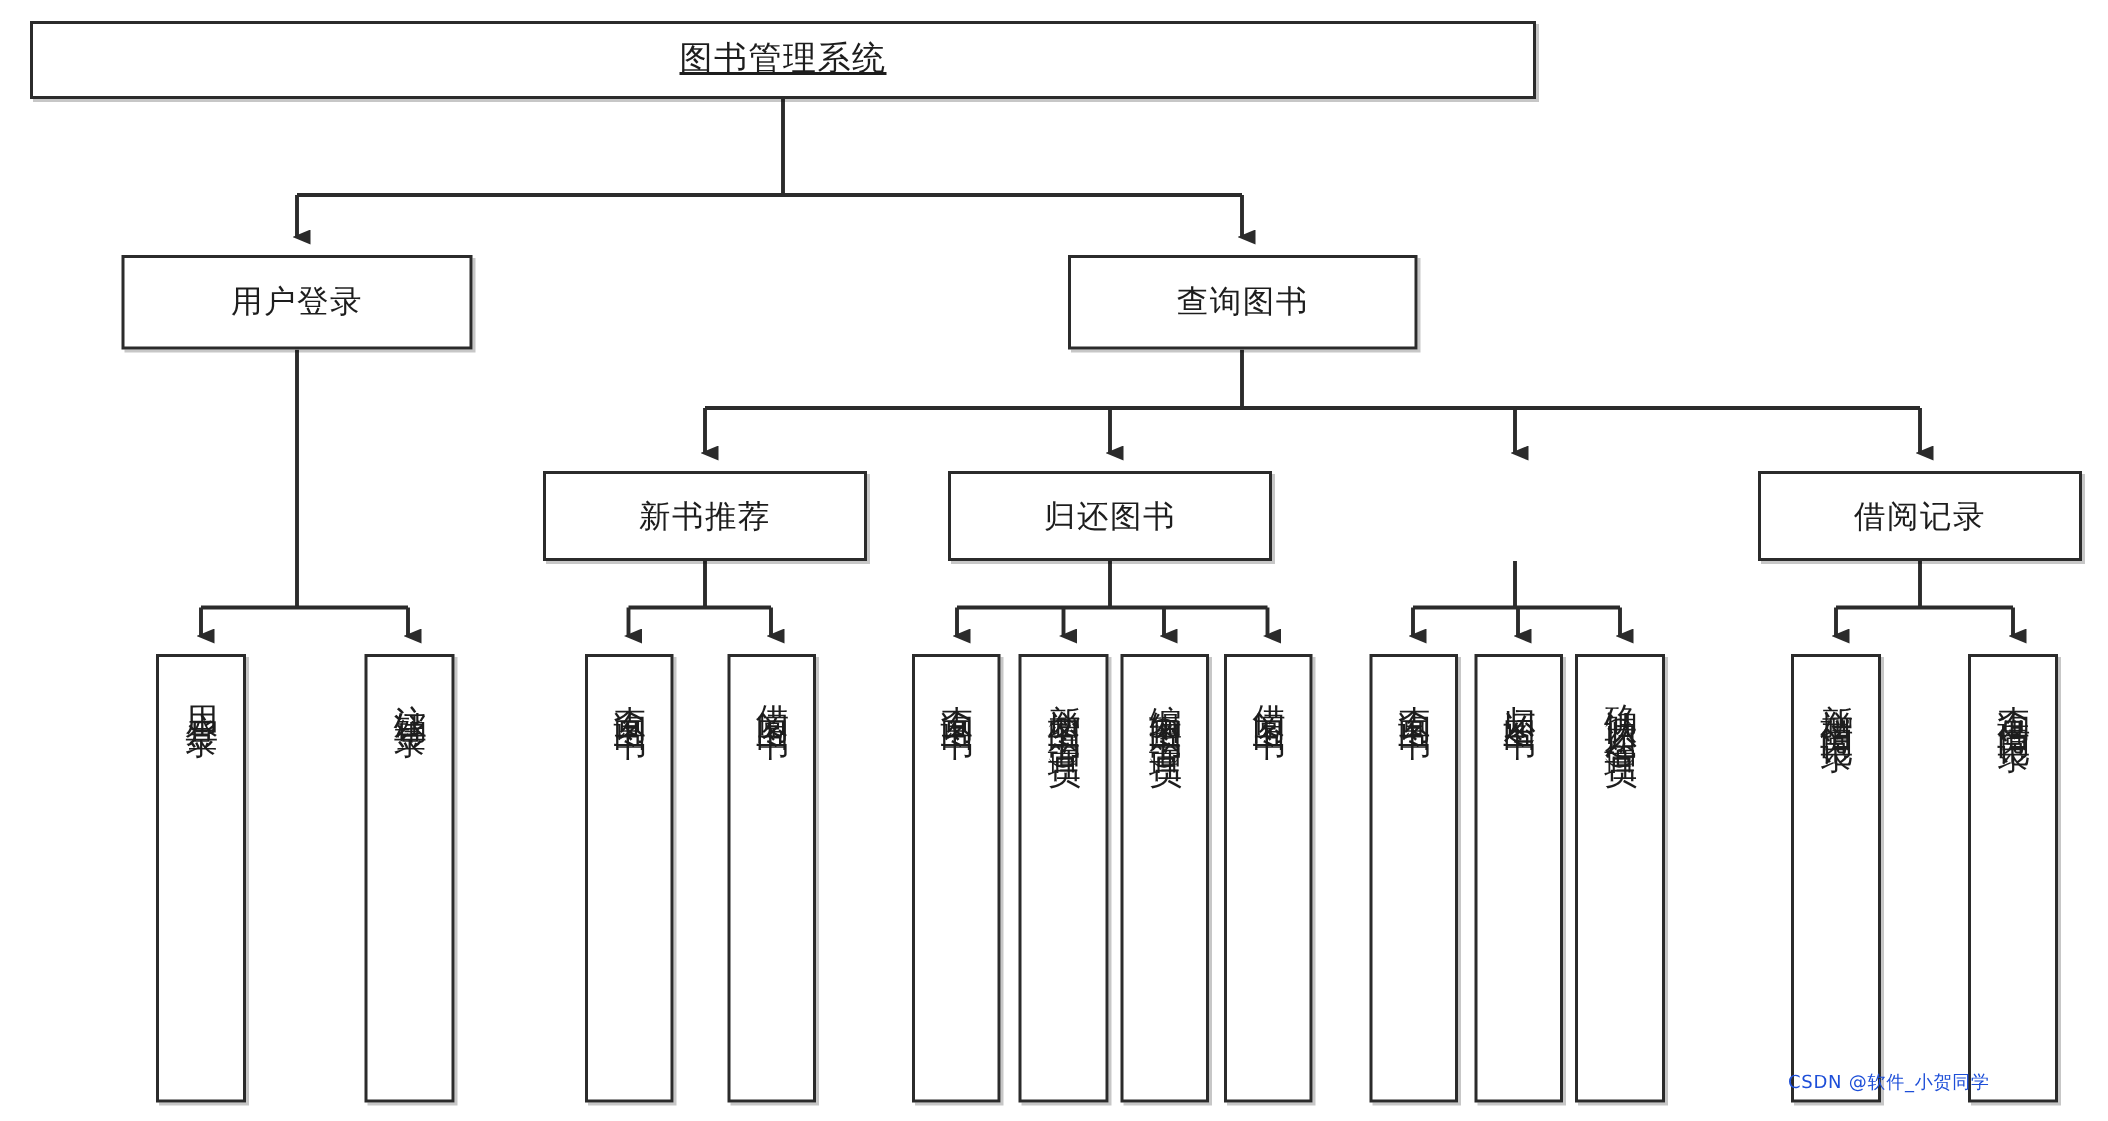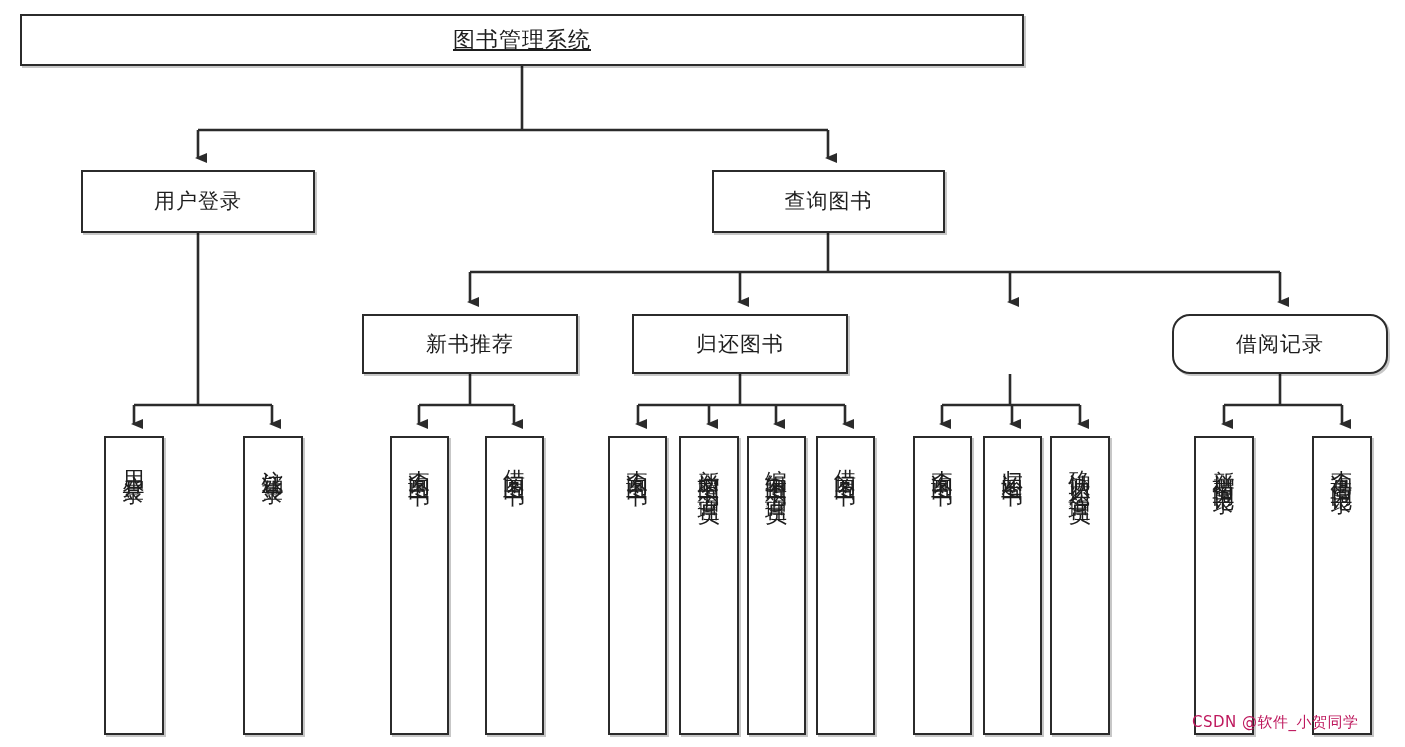--- a/index.html
+++ b/index.html
@@ -48,22 +48,22 @@
     text-orientation:upright;
     font-size:22px;
     line-height:1.05;
     letter-spacing:5px;
     white-space:nowrap;
   }
 
   
   .watermark{
     position:absolute;
-    font-size:15px;
-    color:#be185d;
+    font-size:12px;
+    color:#1d4ed8;
     letter-spacing:.5px;
     white-space:nowrap;
     z-index:6;
     font-family:"DejaVu Sans","Liberation Sans",sans-serif;
   }
 </style>
 </head>
 <body>
 
 <div id="canvas">
@@ -132,21 +132,21 @@
 
   <div class="node" style="left:362px;top:314px;width:216px;height:60px;">
     <span class="label">新书推荐</span>
   </div>
 
   <div class="node" style="left:632px;top:314px;width:216px;height:60px;">
     <span class="label">归还图书</span>
   </div>
 
 
-  <div class="node" style="left:1172px;top:314px;width:216px;height:60px;border-radius:18px;">
+  <div class="node" style="left:1172px;top:314px;width:216px;height:60px;">
     <span class="label">借阅记录</span>
   </div>
 
   <div class="node leaf" style="left:104px;top:436px;width:60px;height:299px;">
     <span class="label">用户登录</span>
   </div>
 
   <div class="node leaf" style="left:243px;top:436px;width:60px;height:299px;">
     <span class="label">注销登录</span>
   </div>

